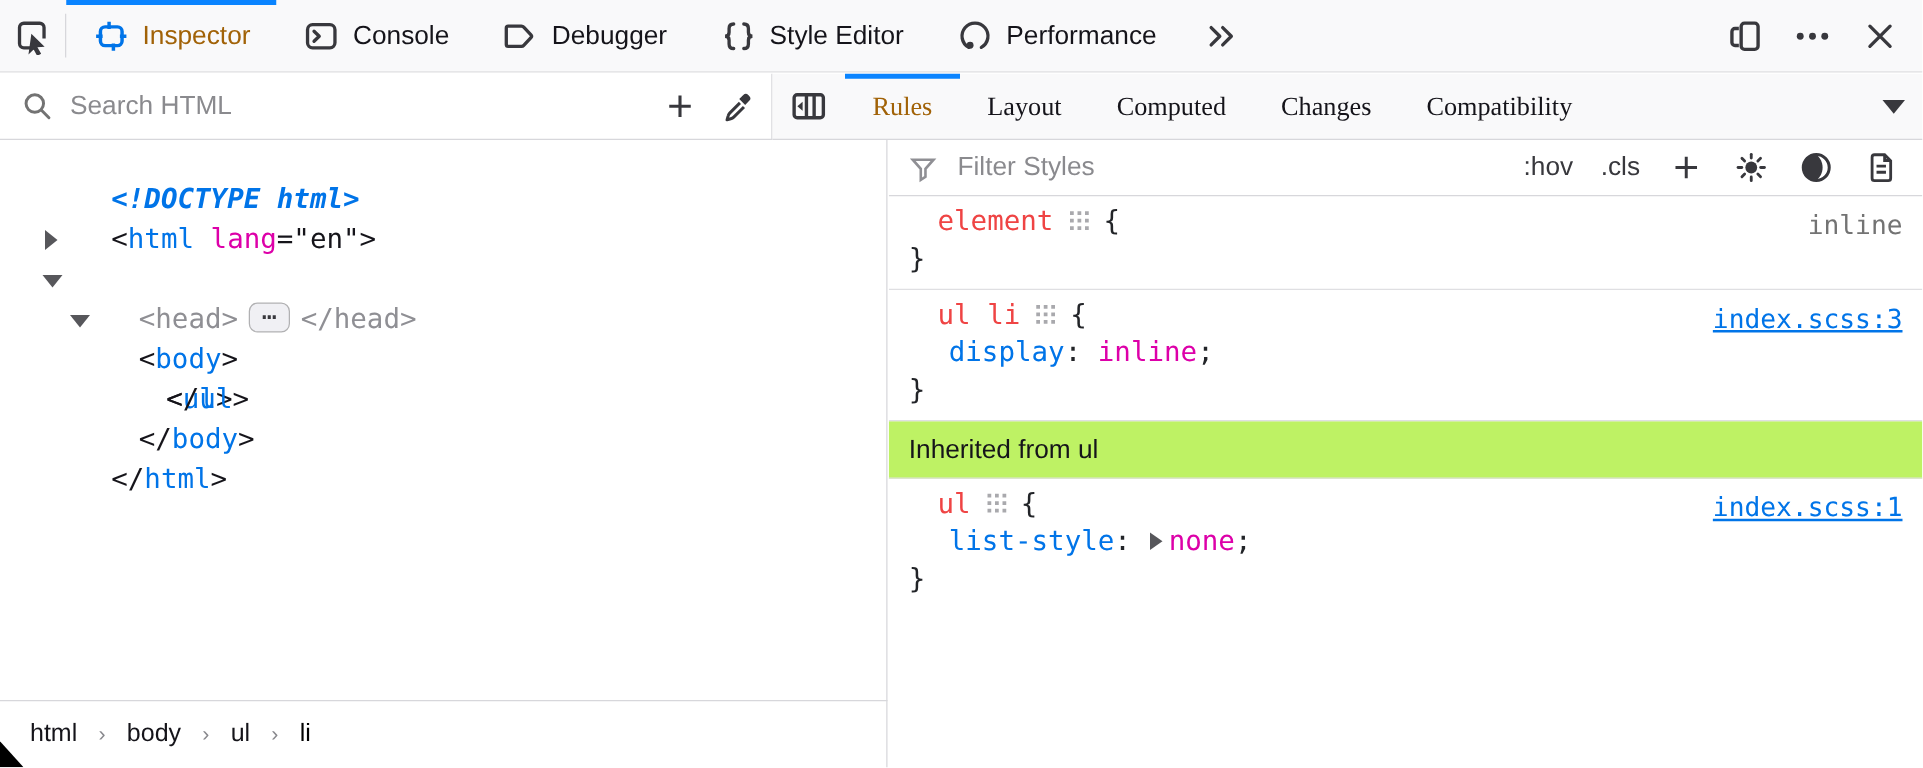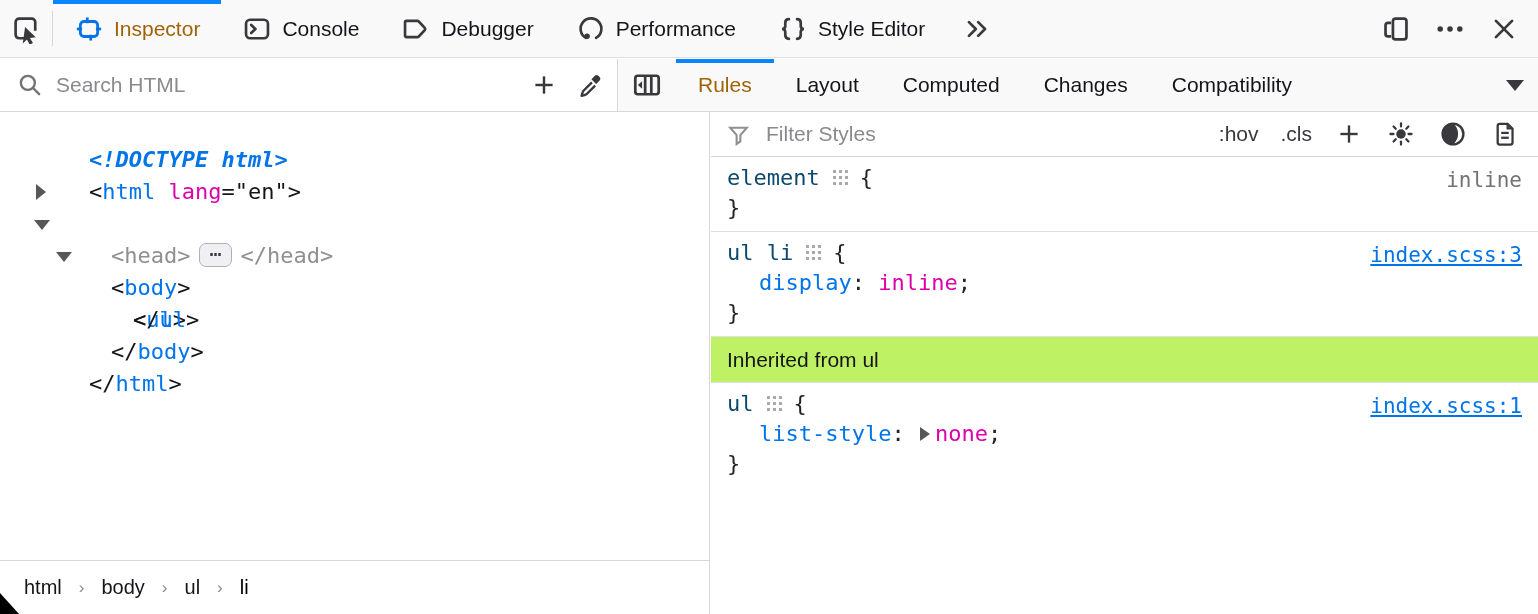--- a/index.html
+++ b/index.html
@@ -45,21 +45,21 @@
   .search-bar input::placeholder { color:#8a8a8e; }
   .filter-row input::placeholder { color:#8a8a8e; }
   .search-bar .vsep { margin:10px 0; }
   .search-bar .icon-btn, .filter-row .icon-btn { width:46px; height:46px; }
 
   .sidebar-tabs {
     flex:1; background:#f9f9fa; border-bottom:1px solid #d7d7db;
     display:flex; align-items:stretch;
   }
   .toggle-btn { width:58px; }
-  .sidebar-tabs .tab { padding:0 22px; }
+  .sidebar-tabs .tab { padding:0 22px;font-family:Liberation Serif, serif; }
   .caret-btn { margin-left:auto; width:46px; }
   .caret-down { width:0; height:0; border-left:9px solid transparent; border-right:9px solid transparent; border-top:11px solid #38383d; }
 
   
   .markup-panel {
     position:absolute; top:112px; left:0; width:710px; bottom:54px;
     background:#fff; border-right:1px solid #d7d7db; overflow:hidden;
     font-size:22px;
   }
   .tree-row { height:32px; line-height:32px; white-space:pre; position:relative; cursor:pointer; }
@@ -94,21 +94,21 @@
   .filter-row {
     height:45px; border-bottom:1px solid #d7d7db; display:flex; align-items:center;
     padding:0 10px 0 14px; gap:6px; background:#fff; font-size:20px;
   }
   .filter-row .funnel { margin-right:8px; }
   .txt-toggle { border:none; background:none; color:#38383d; font-size:21px; padding:0 8px; cursor:pointer; font-family:"Liberation Sans",sans-serif; }
 
   .rule-block { position:relative; border-bottom:1px solid #dfdfe2; padding:6px 0 8px; font-size:22px; }
   .code-line { line-height:30px; padding:0 16px; white-space:pre; }
   .prop-line { padding-left:48px; }
-  .sel { color:#0c4a6e; cursor:pointer; }
+  .sel { color:#ef4444; cursor:pointer;margin-left:23px; }
   .brace { color:#222428; }
   .prop { color:#0074e8; cursor:pointer; }
   .val { color:#dd00a9; cursor:pointer; }
   .punc2 { color:#222428; }
   .dots-icon { display:inline-block; vertical-align:-1px; margin:0 11px 0 12px; }
   .src { position:absolute; right:16px; top:8px; font-size:21px; line-height:30px; }
   .src a { color:#0074e8; text-decoration:underline; cursor:pointer; }
   .src-gray { color:#737373; }
   .expander { display:inline-block; width:0; height:0; border-top:7px solid transparent; border-bottom:7px solid transparent; border-left:10px solid #57575b; margin:0 5px 0 8px; cursor:pointer; }
   .inherited-header {
@@ -165,35 +165,35 @@
         <path d="M4.8,6 H14 c.6,0 1.2,.25 1.6,.7 L20.6,12 c.5,.55 .5,1.4 0,1.95 L15.6,19.3 c-.4,.45-1,.7-1.6,.7 H4.8 a1.3,1.3 0 0 1 -1.3,-1.3 V7.3 A1.3,1.3 0 0 1 4.8,6 Z" fill="none" stroke="#38383d" stroke-width="2.3" stroke-linejoin="round"></path>
       </svg>
     </span>
     <span>Debugger</span>
   </div>
 
 
   <div class="tab">
     <span>
       <svg width="30" height="30" viewBox="0 0 26 26">
+        <path d="M9.5,4.5 c-2.2,0 -3.2,1.1 -3.2,3.2 v2.6 c0,1.6-1,2.7-2.8,2.7 c1.8,0 2.8,1.1 2.8,2.7 v2.6 c0,2.1 1,3.2 3.2,3.2" fill="none" stroke="#38383d" stroke-width="2.3" stroke-linecap="round"></path>
+        <path d="M16.5,4.5 c2.2,0 3.2,1.1 3.2,3.2 v2.6 c0,1.6 1,2.7 2.8,2.7 c-1.8,0 -2.8,1.1 -2.8,2.7 v2.6 c0,2.1 -1,3.2 -3.2,3.2" fill="none" stroke="#38383d" stroke-width="2.3" stroke-linecap="round"></path>
+      </svg>
+    </span>
+    <span>Style Editor</span>
+  </div>
+
+  <div class="tab">
+    <span>
+      <svg width="30" height="30" viewBox="0 0 26 26">
         <path d="M8.6,20.7 a9,9 0 1 1 8.8,0" fill="none" stroke="#38383d" stroke-width="2.3" stroke-linecap="round"></path>
         <circle cx="9.6" cy="19.2" r="2.4" fill="#38383d"></circle>
       </svg>
     </span>
     <span>Performance</span>
-  </div>
-
-  <div class="tab">
-    <span>
-      <svg width="30" height="30" viewBox="0 0 26 26">
-        <path d="M9.5,4.5 c-2.2,0 -3.2,1.1 -3.2,3.2 v2.6 c0,1.6-1,2.7-2.8,2.7 c1.8,0 2.8,1.1 2.8,2.7 v2.6 c0,2.1 1,3.2 3.2,3.2" fill="none" stroke="#38383d" stroke-width="2.3" stroke-linecap="round"></path>
-        <path d="M16.5,4.5 c2.2,0 3.2,1.1 3.2,3.2 v2.6 c0,1.6 1,2.7 2.8,2.7 c-1.8,0 -2.8,1.1 -2.8,2.7 v2.6 c0,2.1 -1,3.2 -3.2,3.2" fill="none" stroke="#38383d" stroke-width="2.3" stroke-linecap="round"></path>
-      </svg>
-    </span>
-    <span>Style Editor</span>
   </div>
 
   <button class="icon-btn chevrons-btn">
     <span>
       <svg width="30" height="30" viewBox="0 0 26 26">
         <path d="M6,7 l6,6 -6,6" fill="none" stroke="#38383d" stroke-width="2.3" stroke-linecap="round" stroke-linejoin="round"></path>
         <path d="M14,7 l6,6 -6,6" fill="none" stroke="#38383d" stroke-width="2.3" stroke-linecap="round" stroke-linejoin="round"></path>
       </svg>
     </span>
   </button>

